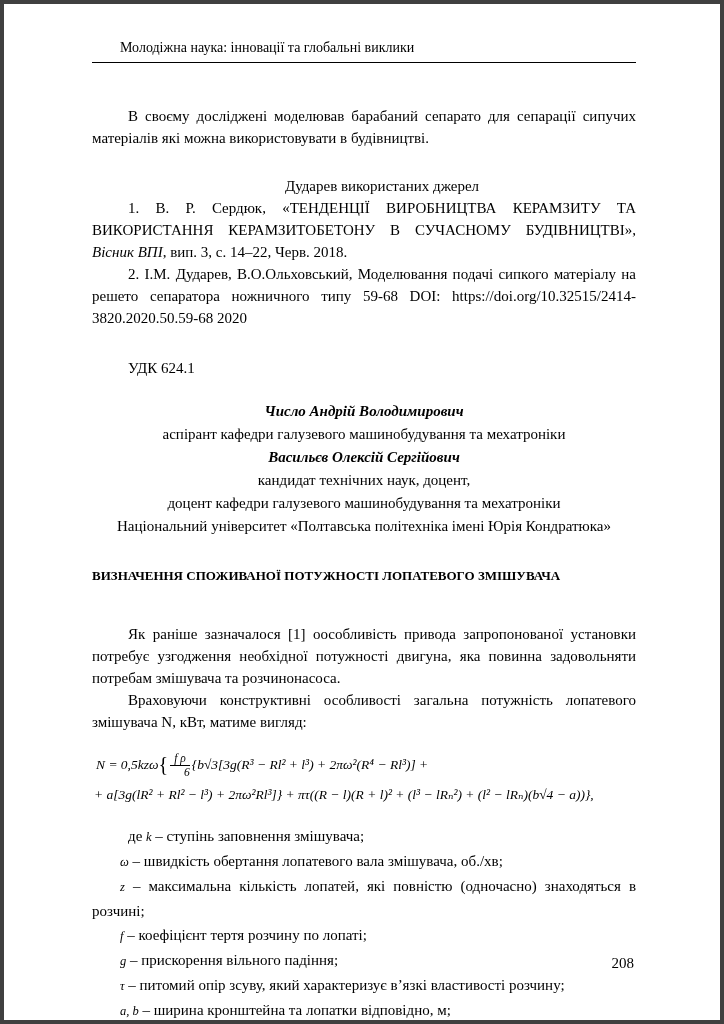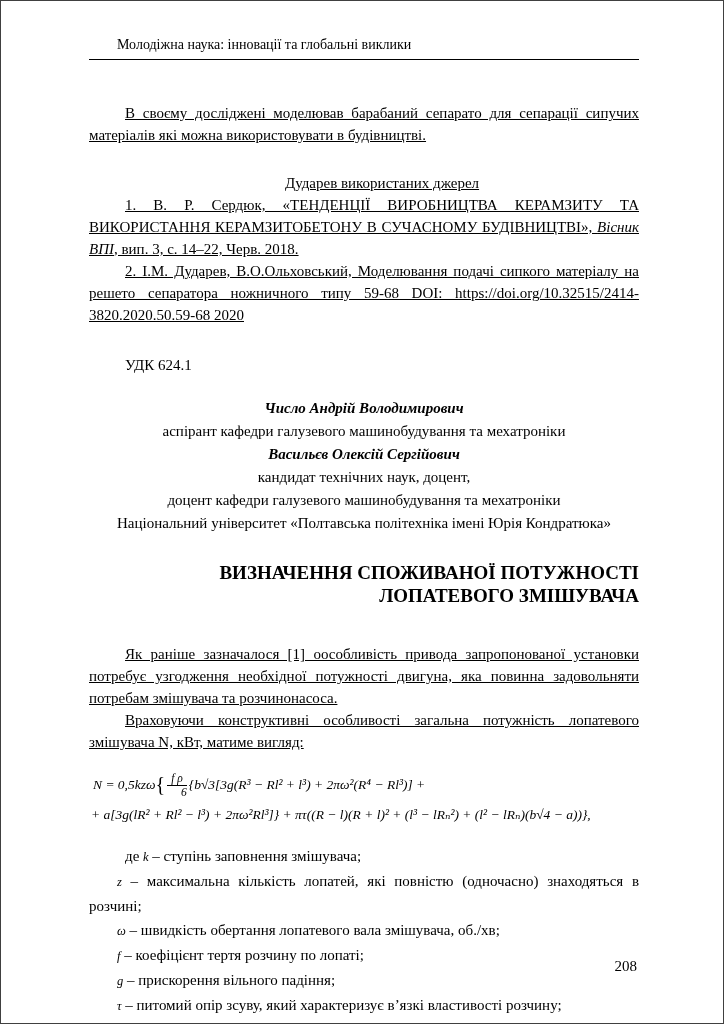--- a/index.html
+++ b/index.html
@@ -3,51 +3,50 @@
 <meta charset="utf-8">
 <style>
   html, body { margin:0; padding:0; background:#ffffff; }
   .page {
     position: relative;
     width: 724px;
     height: 1024px;
     margin: 0 auto;
     background: #ffffff;
     box-sizing: border-box;
-    border: 1px solid #404040;
+    border: 4px solid #404040;
     padding: 36px 84px 0 88px;
     font-family: "Liberation Serif", "DejaVu Serif", serif;
     font-size: 15px;
     color: #000;
   }
   .running-head {
     border-bottom: 1px solid #000;
     padding: 0 0 6px 28px;
     font-size: 14px;
     margin-bottom: 42px;
   }
   .para {
     margin: 0;
     text-align: justify;
     text-indent: 36px;
     line-height: 22px;
-    text-decoration: underline;
   }
   .ref-heading { margin-top: 26px; line-height: 22px; text-align:center; }
   .refs { margin-top: 0; }
   .udk { margin-top: 28px; line-height:22px; text-indent:36px; }
   .authors { margin-top: 21px; text-align: center; line-height: 23px; }
   .authors p { margin: 0; }
   .author-name { font-weight: bold; font-style: italic; }
   .affiliation { }
   .paper-title {
     margin: 26px 0 0 0;
-    text-align: right;
+    text-align: left;
     font-weight: bold;
-    font-size: 19px;
+    font-size: 13px;
     line-height: 23px;
   }
   .body-text { margin-top: 36px; }
   .formula {
     margin: 16px 0 0 4px;
     font-style: italic;
     font-size: 13.5px;
     line-height: 30px;
     white-space: nowrap;
   }
@@ -113,22 +112,22 @@
 
   <div class="formula">
     <div class="line1">
       <span>N = 0,5kzω</span><span class="brace">{</span><span class="frac"><span class="num">f ρ</span><span class="den">6</span></span><span>{b√3[3g(R³ − Rl² + l³) + 2πω²(R⁴ − Rl³)] +</span>
     </div>
     <div class="line2">+ a[3g(lR² + Rl² − l³) + 2πω²Rl³]} + πτ((R − l)(R + l)² + (l³ − lRₙ²) + (l² − lRₙ)(b√4 − a))},</div>
   </div>
 
   <div class="defs">
     <p class="first"><span>де</span> <span class="sym">k</span> <span>– ступінь заповнення змішувача;</span></p>
+    <p class="ind"><span class="sym">ω</span> <span>– швидкість обертання лопатевого вала змішувача, об./хв;</span></p>
     <p class="ind"><span class="sym">z</span> <span>– максимальна кількість лопатей, які повністю (одночасно) знаходяться в розчині;</span></p>
-    <p class="ind"><span class="sym">ω</span> <span>– швидкість обертання лопатевого вала змішувача, об./хв;</span></p>
     <p class="ind"><span class="sym">f</span> <span>– коефіцієнт тертя розчину по лопаті;</span></p>
     <p class="ind"><span class="sym">g</span> <span>– прискорення вільного падіння;</span></p>
     <p class="ind"><span class="sym">τ</span> <span>– питомий опір зсуву, який характеризує в’язкі властивості розчину;</span></p>
     <p class="ind"><span class="sym">a, b</span> <span>– ширина кронштейна та лопатки відповідно, м;</span></p>
   </div>
 
   <div class="page-number">208</div>
 
 </div>
 

